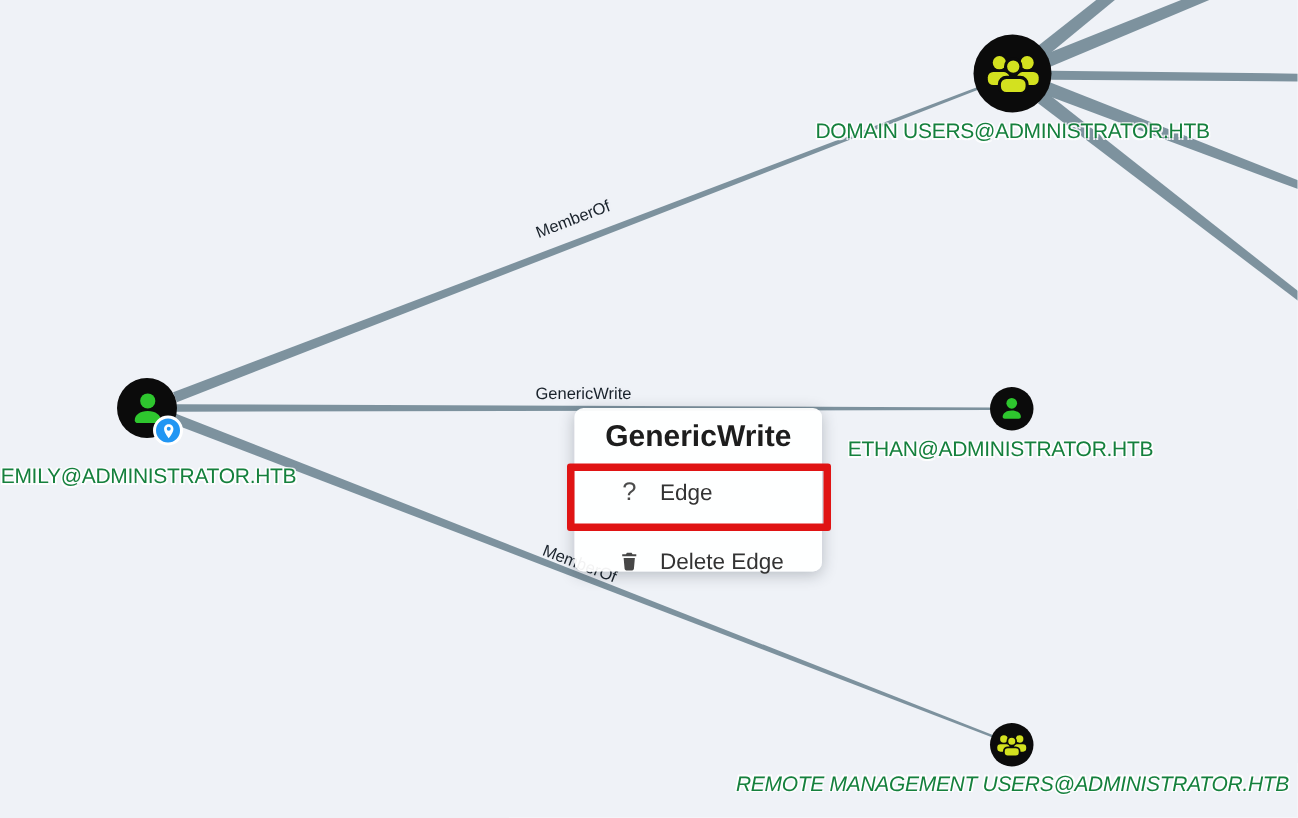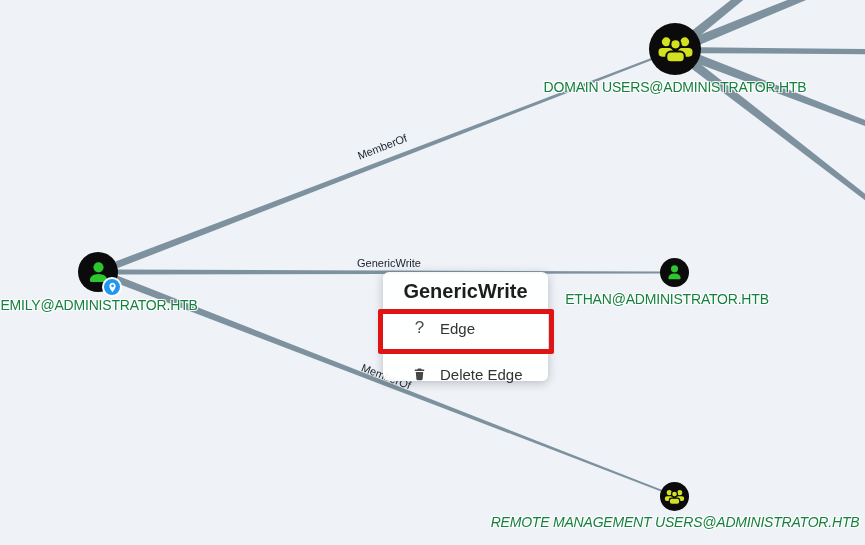--- a/index.html
+++ b/index.html
@@ -103,21 +103,21 @@
         <circle cx="12" cy="7.4" r="4.5" fill="#2ec62e"></circle>
         <path d="M12 13.4c-4.7 0-7.7 2.5-7.7 5.4 0 1 .8 1.7 1.8 1.7h11.8c1 0 1.8-.7 1.8-1.7 0-2.9-3-5.4-7.7-5.4z" fill="#2ec62e"></path>
       </svg>
     </span>
     <span class="badge">
       <svg width="11" height="11" viewBox="0 0 24 24">
         <path d="M12 1.8c-3.8 0-6.8 3-6.8 6.8 0 5.1 6.8 13.4 6.8 13.4s6.8-8.3 6.8-13.4c0-3.8-3-6.8-6.8-6.8zm0 9.6a2.9 2.9 0 1 1 0-5.8 2.9 2.9 0 0 1 0 5.8z" fill="#fff"></path>
       </svg>
     </span>
   </div>
-  <div class="node-label" style="left:99px;top:297px;">EMILY@ADMINISTRATOR.HTB</div>
+  <div class="node-label" style="left:99px;top:309px;">EMILY@ADMINISTRATOR.HTB</div>
 
   <div class="node node-ethan">
     <span style="display:flex;">
       <svg width="19" height="19" viewBox="0 0 24 24">
         <circle cx="12" cy="7.4" r="4.5" fill="#2ec62e"></circle>
         <path d="M12 13.4c-4.7 0-7.7 2.5-7.7 5.4 0 1 .8 1.7 1.8 1.7h11.8c1 0 1.8-.7 1.8-1.7 0-2.9-3-5.4-7.7-5.4z" fill="#2ec62e"></path>
       </svg>
     </span>
   </div>
   <div class="node-label" style="left:667px;top:291px;">ETHAN@ADMINISTRATOR.HTB</div>

